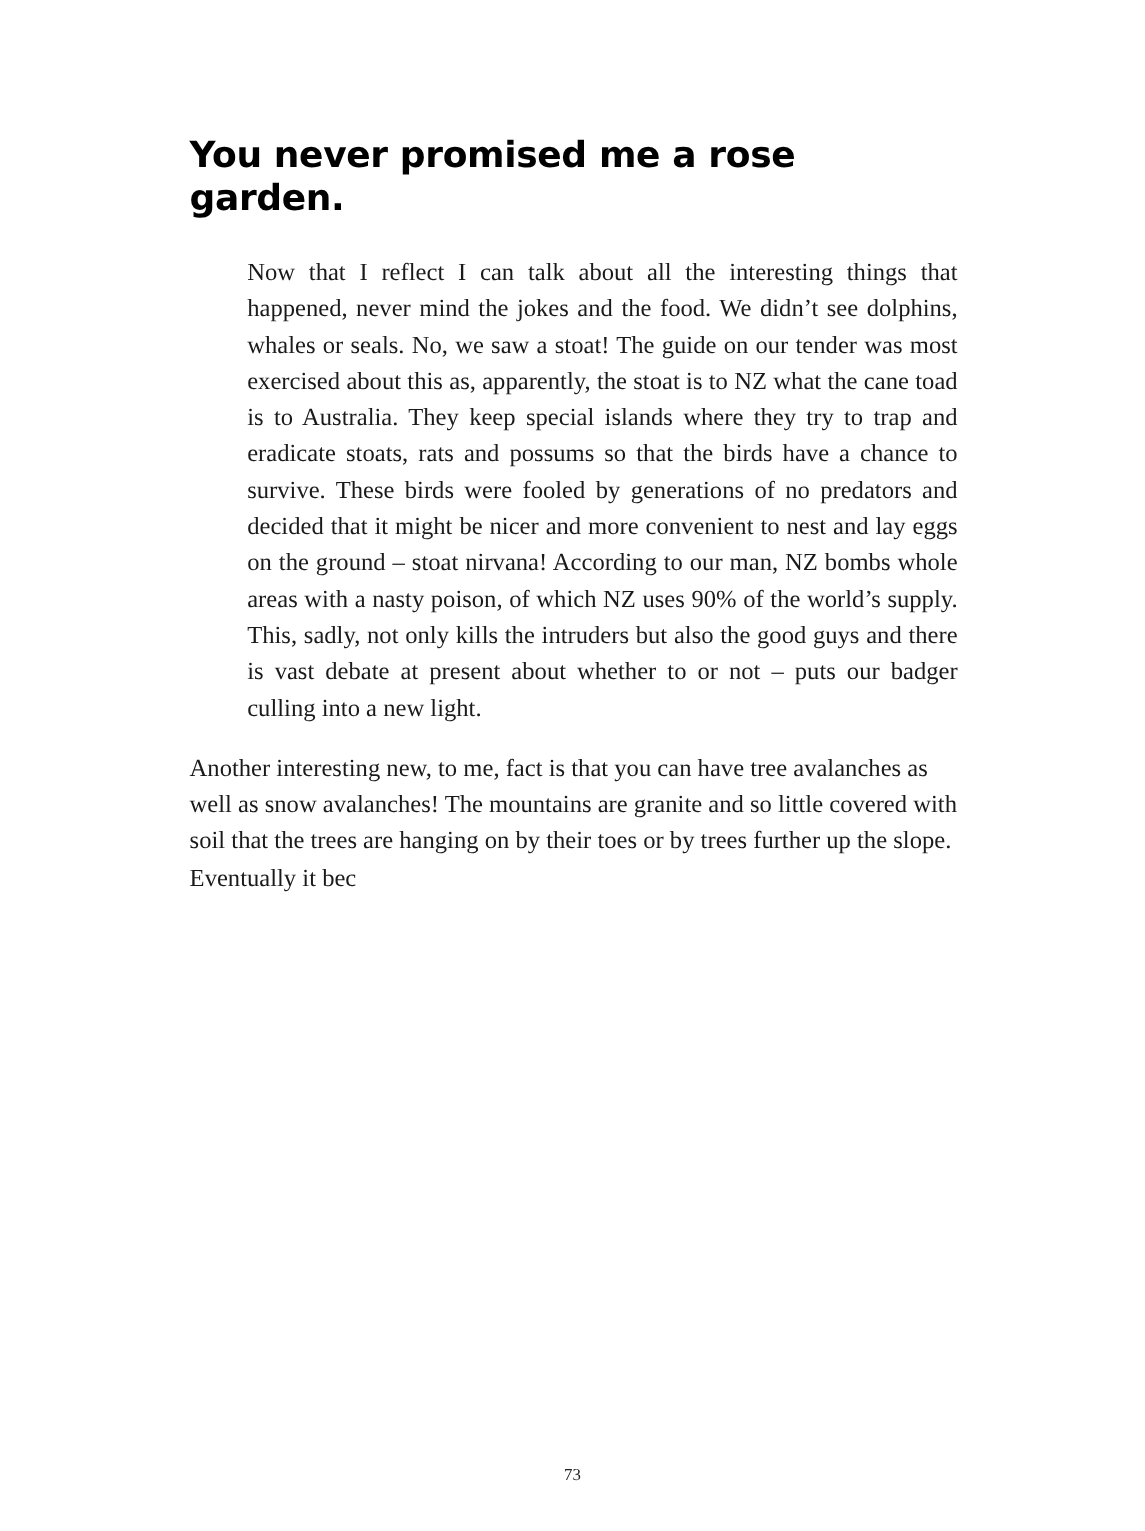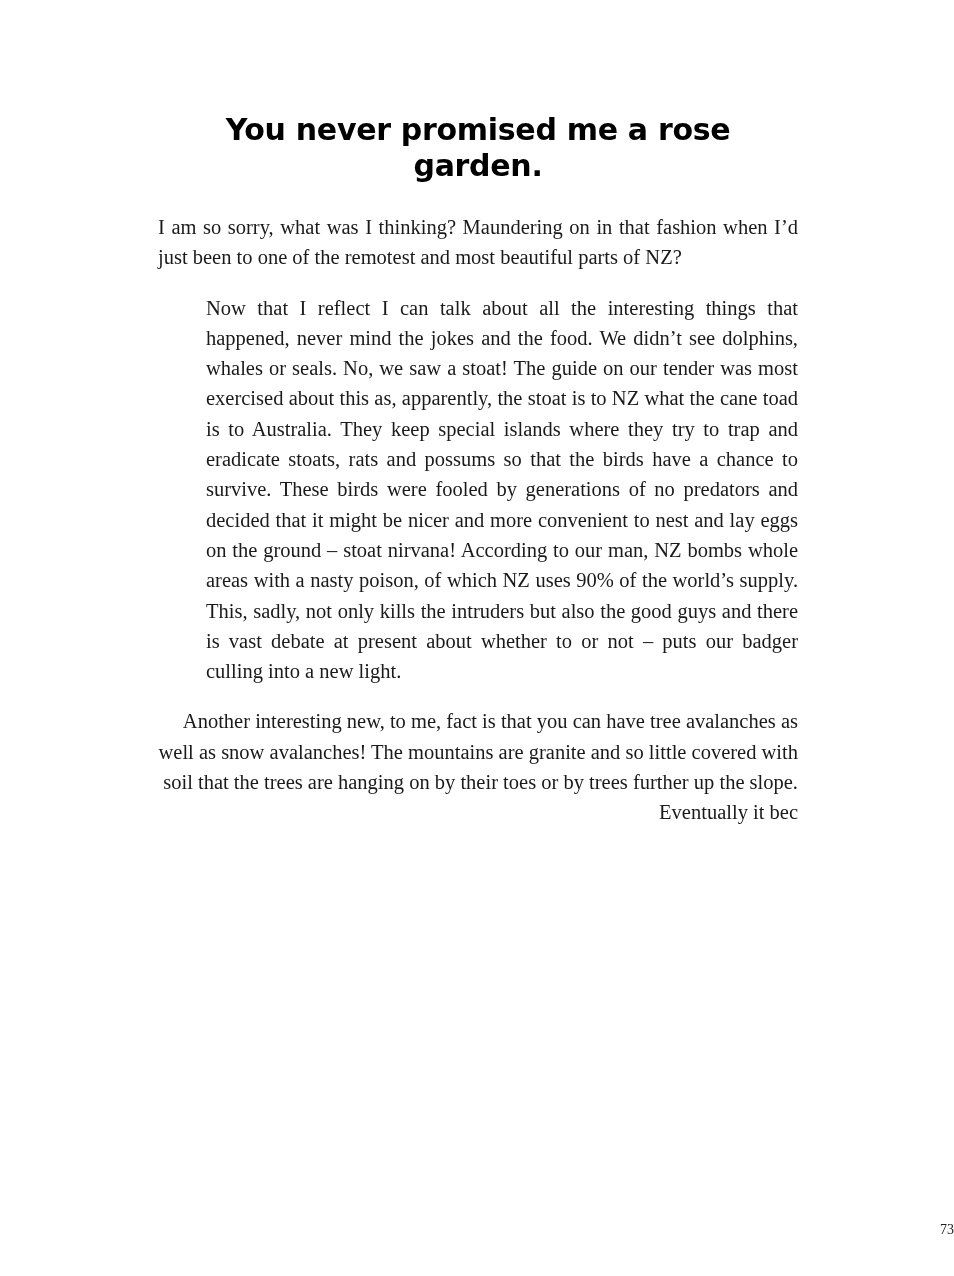--- a/index.html
+++ b/index.html
@@ -22,53 +22,51 @@
     width: 640px;
   }
   .doc-title {
     font-family: "DejaVu Sans", sans-serif;
     font-weight: bold;
     font-size: 30px;
     line-height: 1.2;
     color: #000000;
     margin: 0 0 28px 0;
     letter-spacing: -0.3px;
-    text-align: center;
   }
   .para {
     font-family: "Liberation Serif", "DejaVu Serif", serif;
     font-size: 20.5px;
     line-height: 30.3px;
     color: #1a1a1a;
     margin: 0 0 20px 0;
     text-align: justify;
     text-justify: inter-word;
   }
   .para:last-child {
-    text-align: right;
+    text-align: left;
   }
   .para.justified-last {
     text-align: justify;
     margin-left: 48px;
   }
   .page-number {
     position: absolute;
     left: 0;
     right: 0;
     top: 1222px;
-    text-align: right;
+    text-align: center;
     font-family: "Liberation Serif", "DejaVu Serif", serif;
     font-size: 14px;
     color: #222222;
   }
 </style>
 </head>
 <body>
 
 <div class="page">
   <div class="content">
     <h1 class="doc-title">You never promised me a rose garden.</h1>
-    <p class="para">I am so sorry, what was I thinking? Maundering on in that fashion when I’d just been to one of the remotest and most beautiful parts of NZ?</p>
     <p class="para justified-last">Now that I reflect I can talk about all the interesting things that happened, never mind the jokes and the food. We didn’t see dolphins, whales or seals. No, we saw a stoat! The guide on our tender was most exercised about this as, apparently, the stoat is to NZ what the cane toad is to Australia. They keep special islands where they try to trap and eradicate stoats, rats and possums so that the birds have a chance to survive. These birds were fooled by generations of no predators and decided that it might be nicer and more convenient to nest and lay eggs on the ground – stoat nirvana! According to our man, NZ bombs whole areas with a nasty poison, of which NZ uses 90% of the world’s supply. This, sadly, not only kills the intruders but also the good guys and there is vast debate at present about whether to or not – puts our badger culling into a new light.</p>
     <p class="para">Another interesting new, to me, fact is that you can have tree avalanches as well as snow avalanches! The mountains are granite and so little covered with soil that the trees are hanging on by their toes or by trees further up the slope. Eventually it bec</p>
   </div>
   <div class="page-number">73</div>
 </div>
 
 </body></html>

